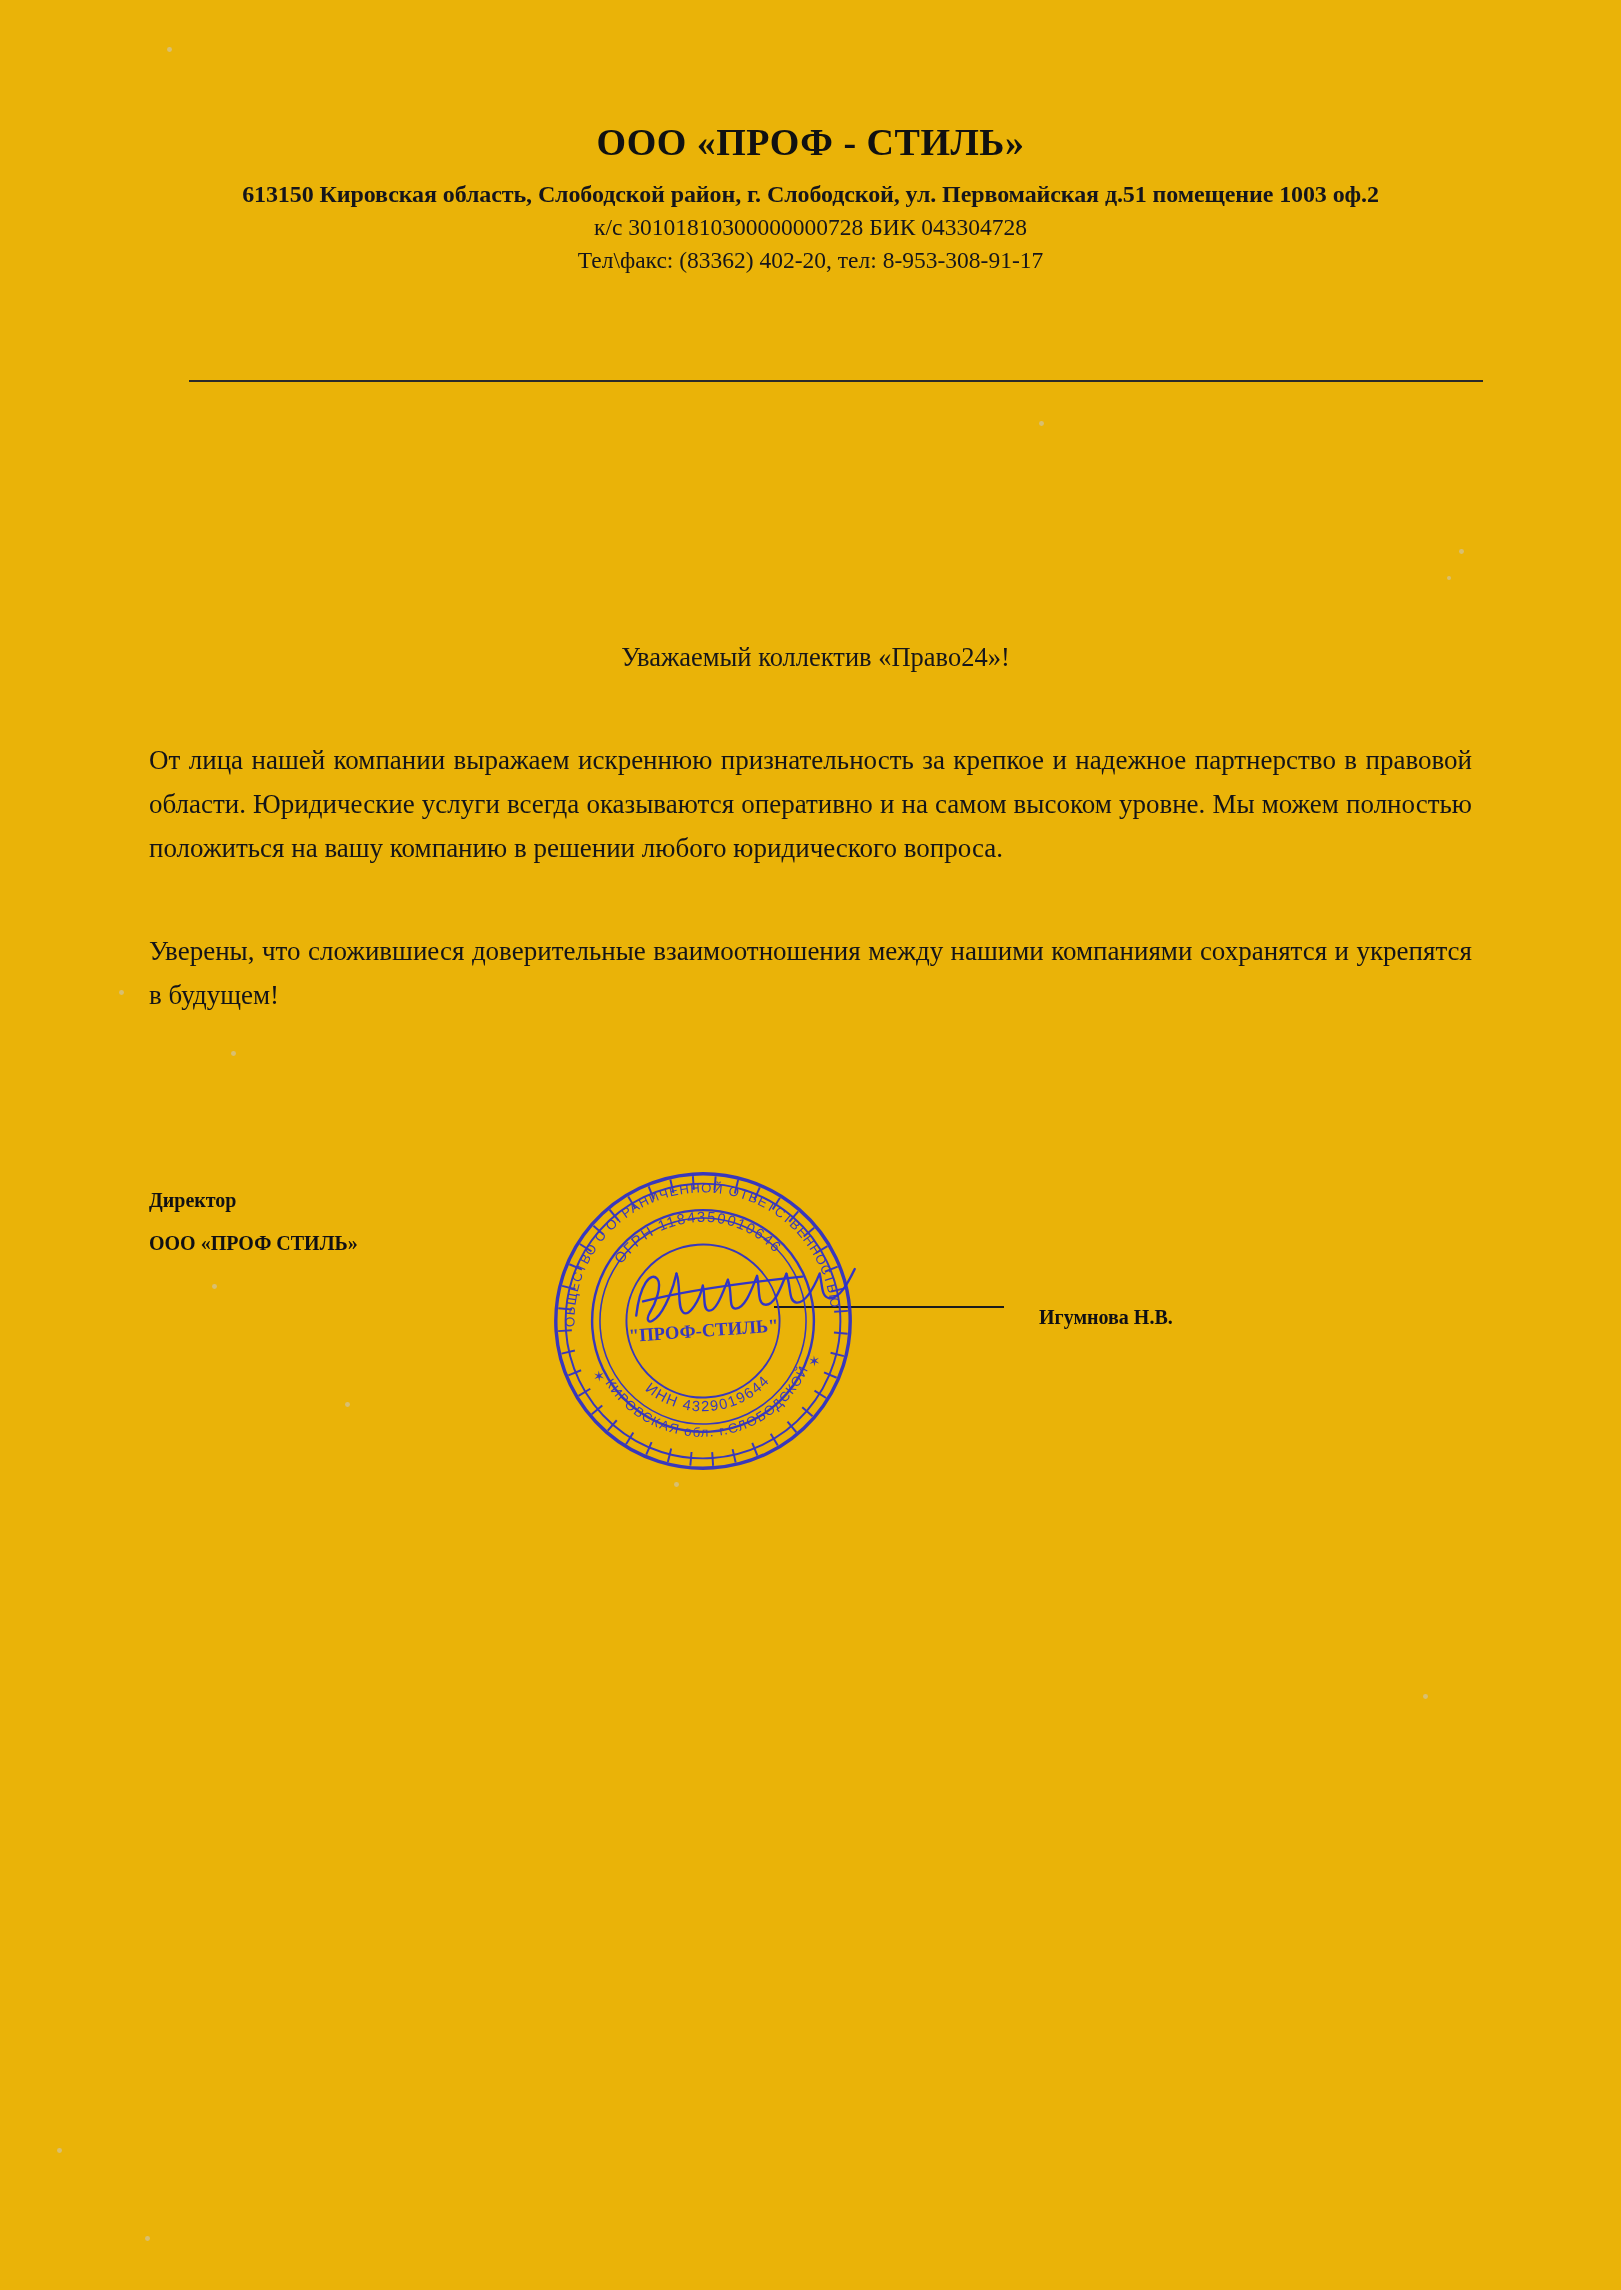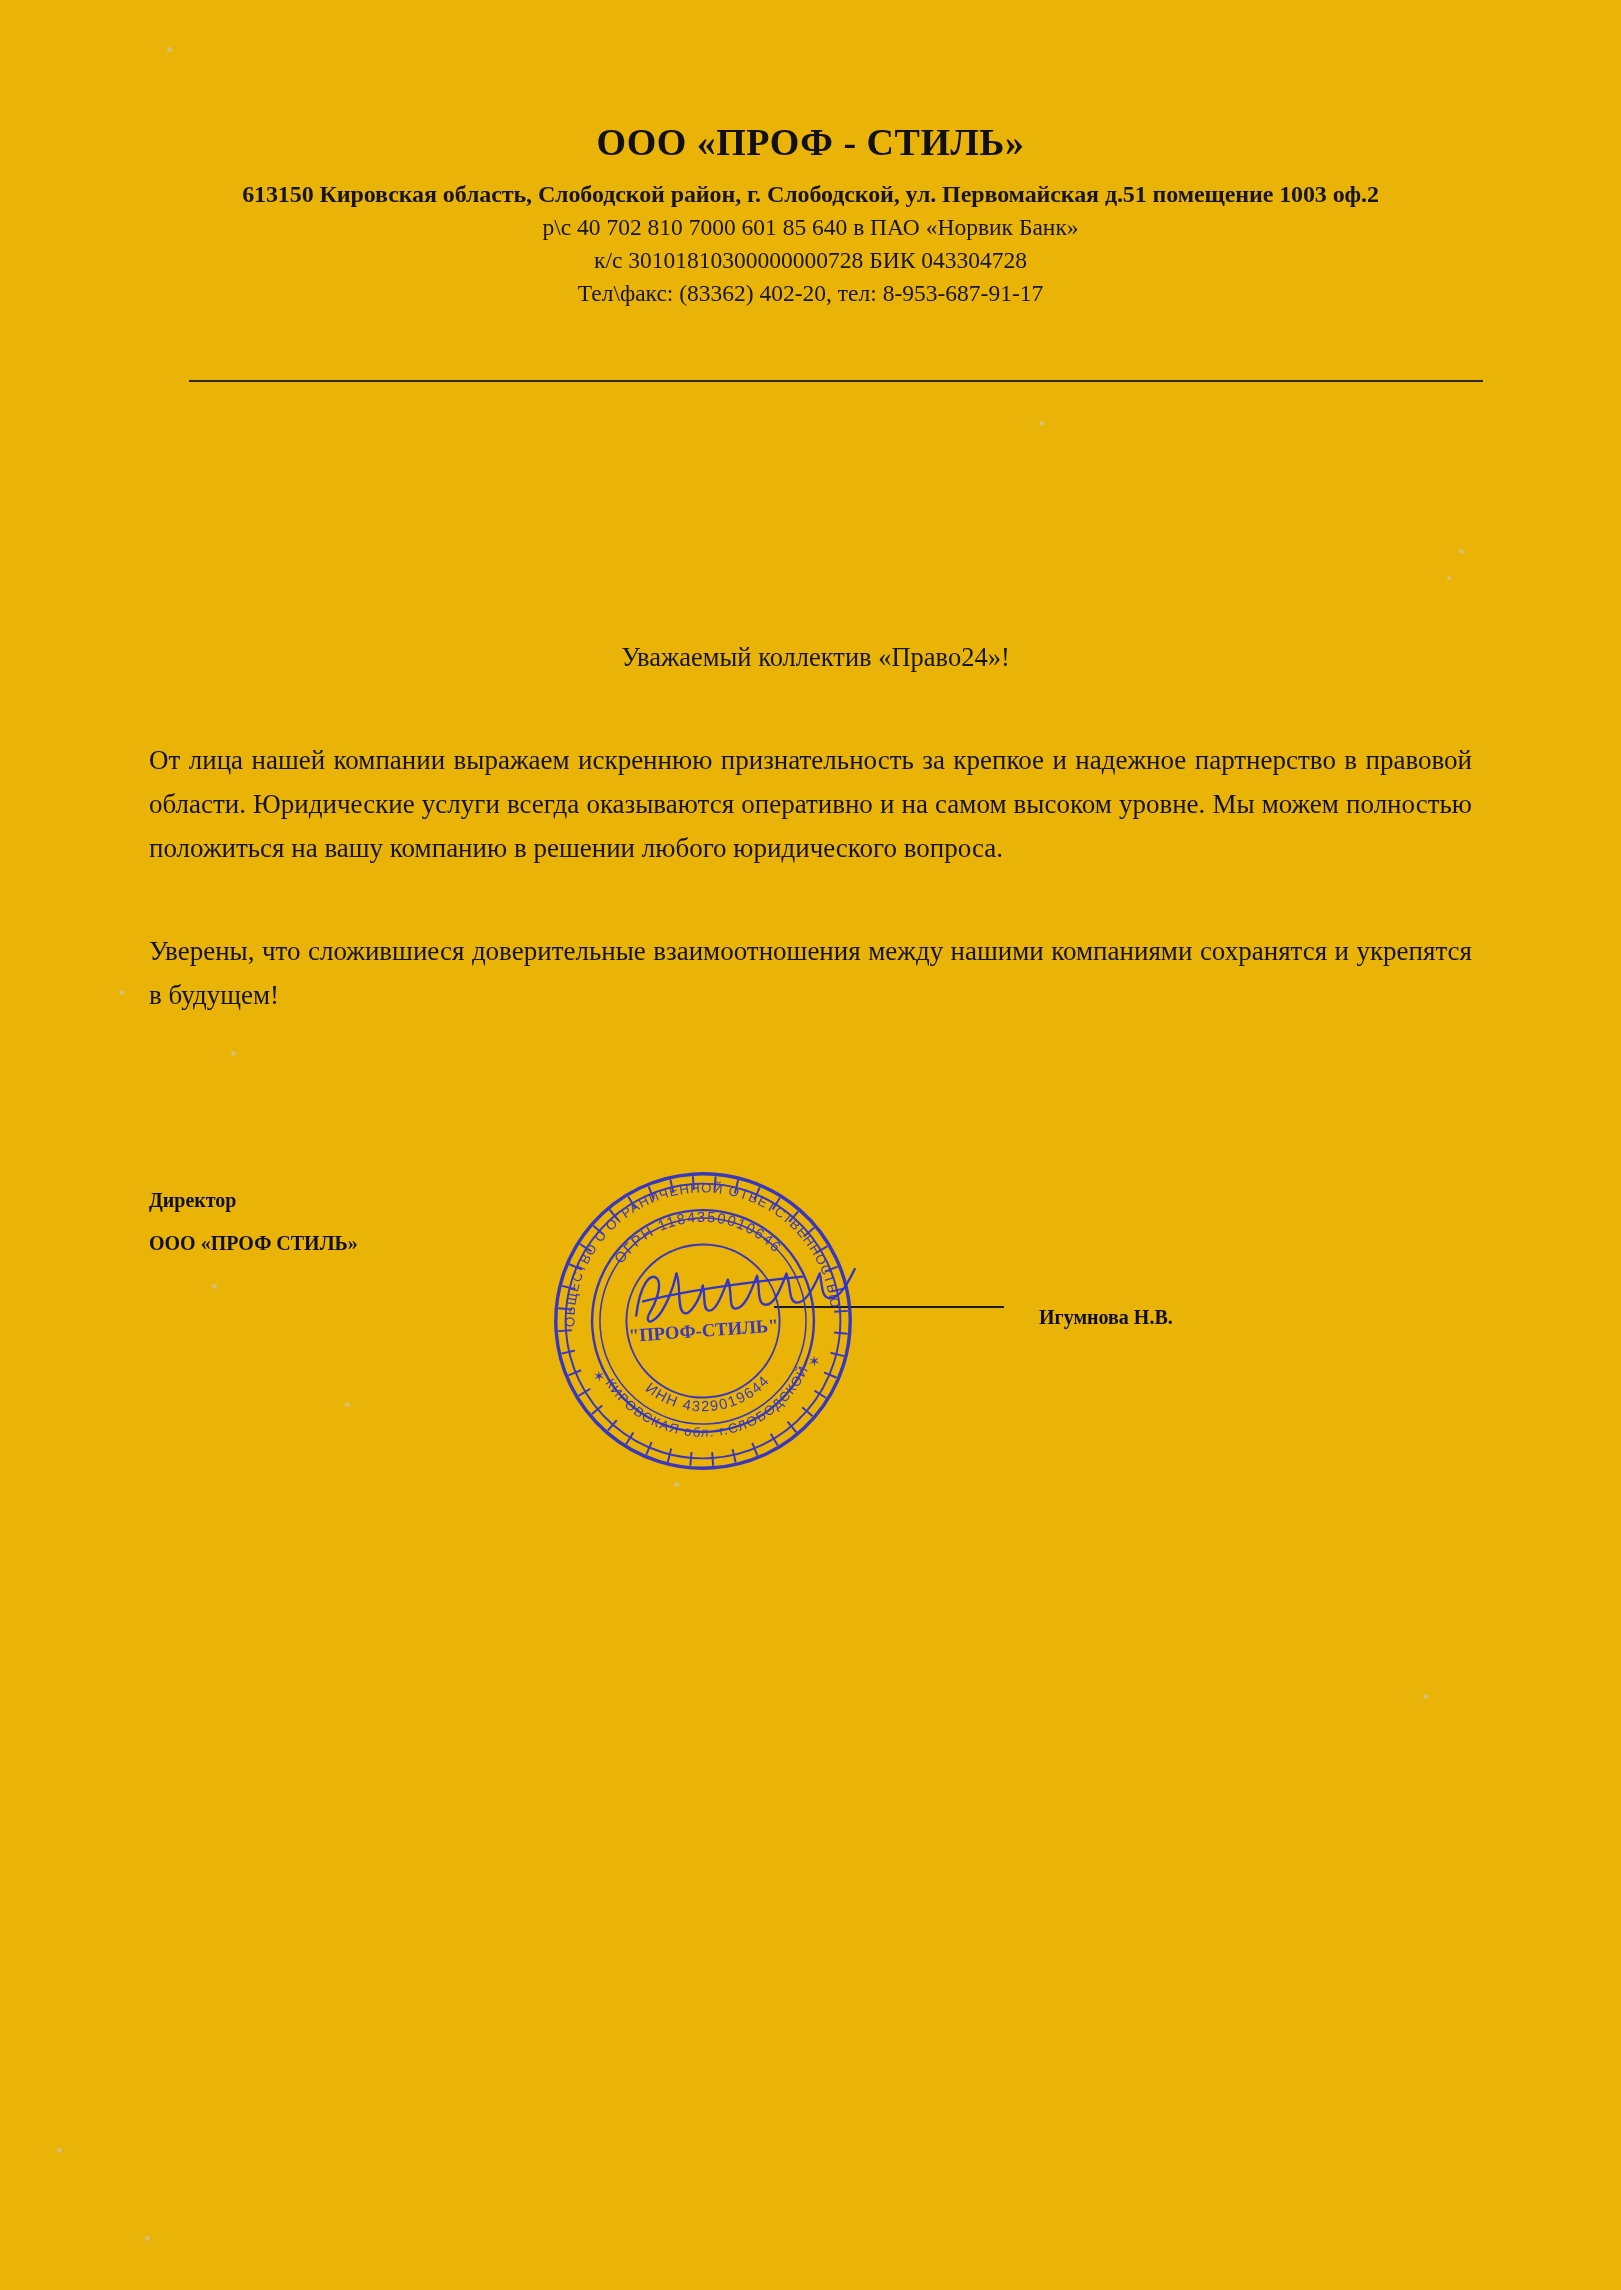--- a/index.html
+++ b/index.html
@@ -161,23 +161,22 @@
   <div class="speck" style="left:212px;top:1284px;width:4.9px;height:4.9px;"></div>
   <div class="speck" style="left:345px;top:1402px;width:4.9px;height:4.9px;"></div>
   <div class="speck" style="left:674px;top:1482px;width:4.9px;height:4.9px;"></div>
   <div class="speck" style="left:1423px;top:1694px;width:4.9px;height:4.9px;"></div>
   <div class="speck" style="left:57px;top:2148px;width:4.9px;height:4.9px;"></div>
   <div class="speck" style="left:145px;top:2236px;width:4.9px;height:4.9px;"></div>
 
   <header class="letterhead">
     <h1 class="company-name">ООО «ПРОФ - СТИЛЬ»</h1>
     <div class="addr-line bold">613150 Кировская область, Слободской район, г. Слободской, ул. Первомайская д.51 помещение 1003 оф.2</div>
-    <div class="addr-line">р\с 40 702 810 7000 601 85 640 в ПАО «Норвик Банк»</div>
     <div class="addr-line">к/с 30101810300000000728 БИК 043304728</div>
-    <div class="addr-line">Тел\факс:  (83362) 402-20, тел: 8-953-687-91-17</div>
+    <div class="addr-line">Тел\факс:  (83362) 402-20, тел: 8-953-308-91-17</div>
   </header>
 
   <div class="hr"></div>
 
   <div class="greeting">Уважаемый коллектив «Право24»!</div>
 
   <p class="body-text" id="para1">От лица нашей компании выражаем искреннюю признательность за крепкое и надежное партнерство в правовой области. Юридические услуги всегда оказываются оперативно и на самом высоком уровне. Мы можем полностью положиться на вашу компанию в решении любого юридического вопроса.</p>
   <p class="body-text" id="para2">Уверены, что сложившиеся доверительные взаимоотношения между нашими компаниями сохранятся и укрепятся в будущем!</p>
 
   <div class="sign-block">

